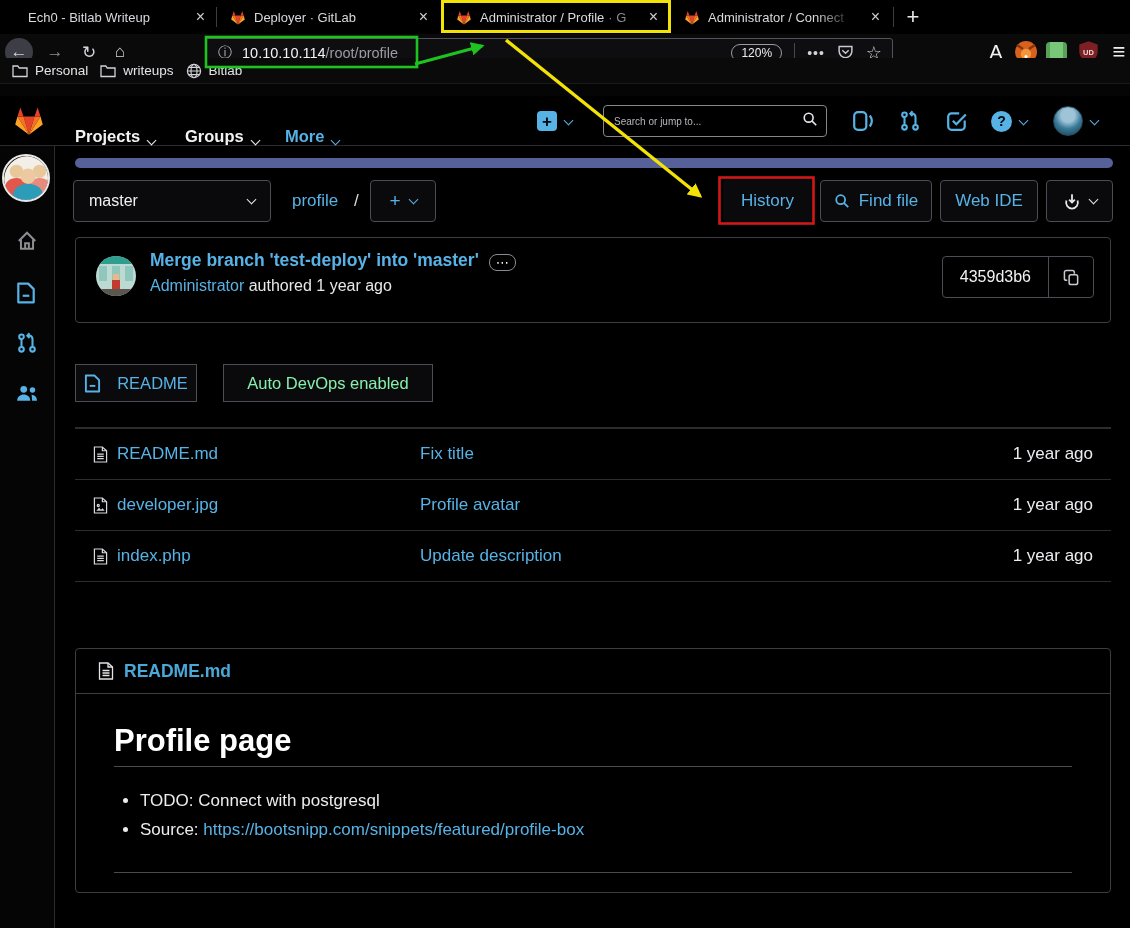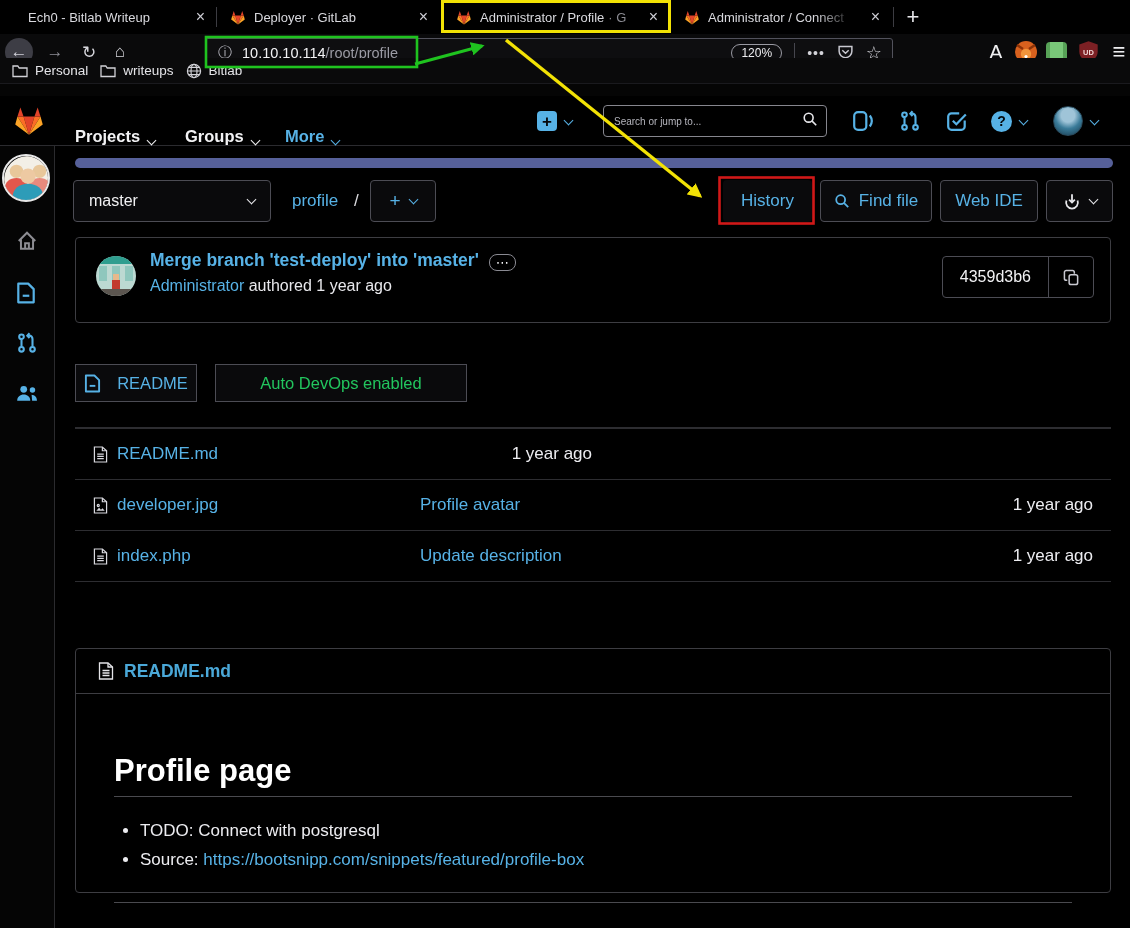--- a/index.html
+++ b/index.html
@@ -84,36 +84,36 @@
   .c-ell{display:inline-flex;align-items:center;justify-content:center;margin-left:10px;width:27px;height:17px;border:1px solid #8a8a92;border-radius:8px;color:#f0f0f2;font-size:13px;font-weight:400;line-height:1}
   .c-meta{position:absolute;left:74px;top:39px;font-size:16px;color:#e8e8ec}
   .c-meta a{color:#57b2e6;text-decoration:none}
   .hashgrp{position:absolute;right:16px;top:18px;height:42px;border:1px solid #4c4c54;border-radius:4px;display:flex;align-items:stretch}
   .hash{display:flex;align-items:center;padding:0 17px;color:#f2f2f4;font-size:16px}
   .hashdiv{width:1px;background:#4c4c54}
   .copybtn{width:44px;display:flex;align-items:center;justify-content:center;color:#c8c8d0}
 
   .badge{position:absolute;top:218px;height:38px;background:#0a0a0c;border:1px solid #4c4c54;border-radius:0;display:flex;align-items:center;justify-content:center;gap:16px;font-size:16.5px}
   .badge.readme{left:20px;width:122px;color:#57b2e6}
-  .badge.devops{left:160px;width:252px;color:#22c55e}
+  .badge.devops{left:168px;width:210px;color:#86efac}
 
   .ftable{position:absolute;left:20px;top:281px;width:1036px;border-top:1px solid #2d2d31;border-bottom:1px solid #2d2d31}
   .frow{display:flex;align-items:center;height:51px;border-top:1px solid #2d2d31;font-size:17px}
   .frow.head{height:45px;border-top:none;border-bottom:1px solid #6e6e74;color:#f2f2f4}
   .col-name{width:345px;padding-left:18px;display:flex;align-items:center;gap:9px}
   .col-commit{flex:1}
   .col-upd{width:190px;text-align:right;padding-right:18px;color:#ececf0}
   .flink{color:#57b2e6;text-decoration:none}
   .ficon{color:#d8d8de;display:flex}
 
   .readme-card{top:502px;height:245px}
   .rm-head{height:45px;border-bottom:1px solid #3d3d42;display:flex;align-items:center;padding-left:22px;gap:10px}
   .rm-title{color:#4aa8d8;font-weight:700;font-size:17.5px}
   .rm-body{padding:0 38px}
-  .rm-h1{margin-top:60px;font-size:31px;font-weight:700;color:#fff;line-height:1.1}
+  .rm-h1{margin-top:30px;font-size:31px;font-weight:700;color:#fff;line-height:1.1}
   .rm-hr{border:none;border-top:1px solid #4a4a4f;margin-top:8px}
   .rm-ul{margin-top:24px;padding-left:26px;color:#ececf0;font-size:17px}
   .rm-ul li{margin-bottom:9px}
   .rm-ul a{color:#57b2e6;text-decoration:none}
   .rm-hr2{border:none;border-top:1px solid #4a4a4f;margin-top:32px}
 
   .anno{position:absolute;left:0;top:0;pointer-events:none;z-index:99}
 </style>
 </head>
 <body>
@@ -442,20 +442,21 @@
         <span class="col-name">
           <span class="ficon">
             <svg viewBox="0 0 16 18" width="15" height="17" fill="none" stroke="currentColor" stroke-width="1.3">
                 <path d="M1.5 1h8.5L14.5 5v12H1.5z"></path>
                 <path d="M10 1v4h4.5"></path>
                 <path d="M4.5 8.5h7M4.5 11h7M4.5 13.5h7"></path>
               </svg>
           </span>
           <a class="flink">README.md</a>
         </span>
+        <span class="col-commit"><a class="flink">Fix title</a></span>
         <span class="col-upd">1 year ago</span>
       </div>
       <div class="frow">
         <span class="col-name">
           <span class="ficon">
             <svg viewBox="0 0 16 18" width="15" height="17" fill="none" stroke="currentColor" stroke-width="1.3">
                 <path d="M1.5 1h8.5L14.5 5v12H1.5z"></path>
                 <path d="M10 1v4h4.5"></path>
                 <circle cx="5.6" cy="9" r="1.1"></circle>
                 <path d="M3.5 14.5l3-3 2 2 1.6-1.6 2.4 2.6z" fill="currentColor" stroke="none"></path>

